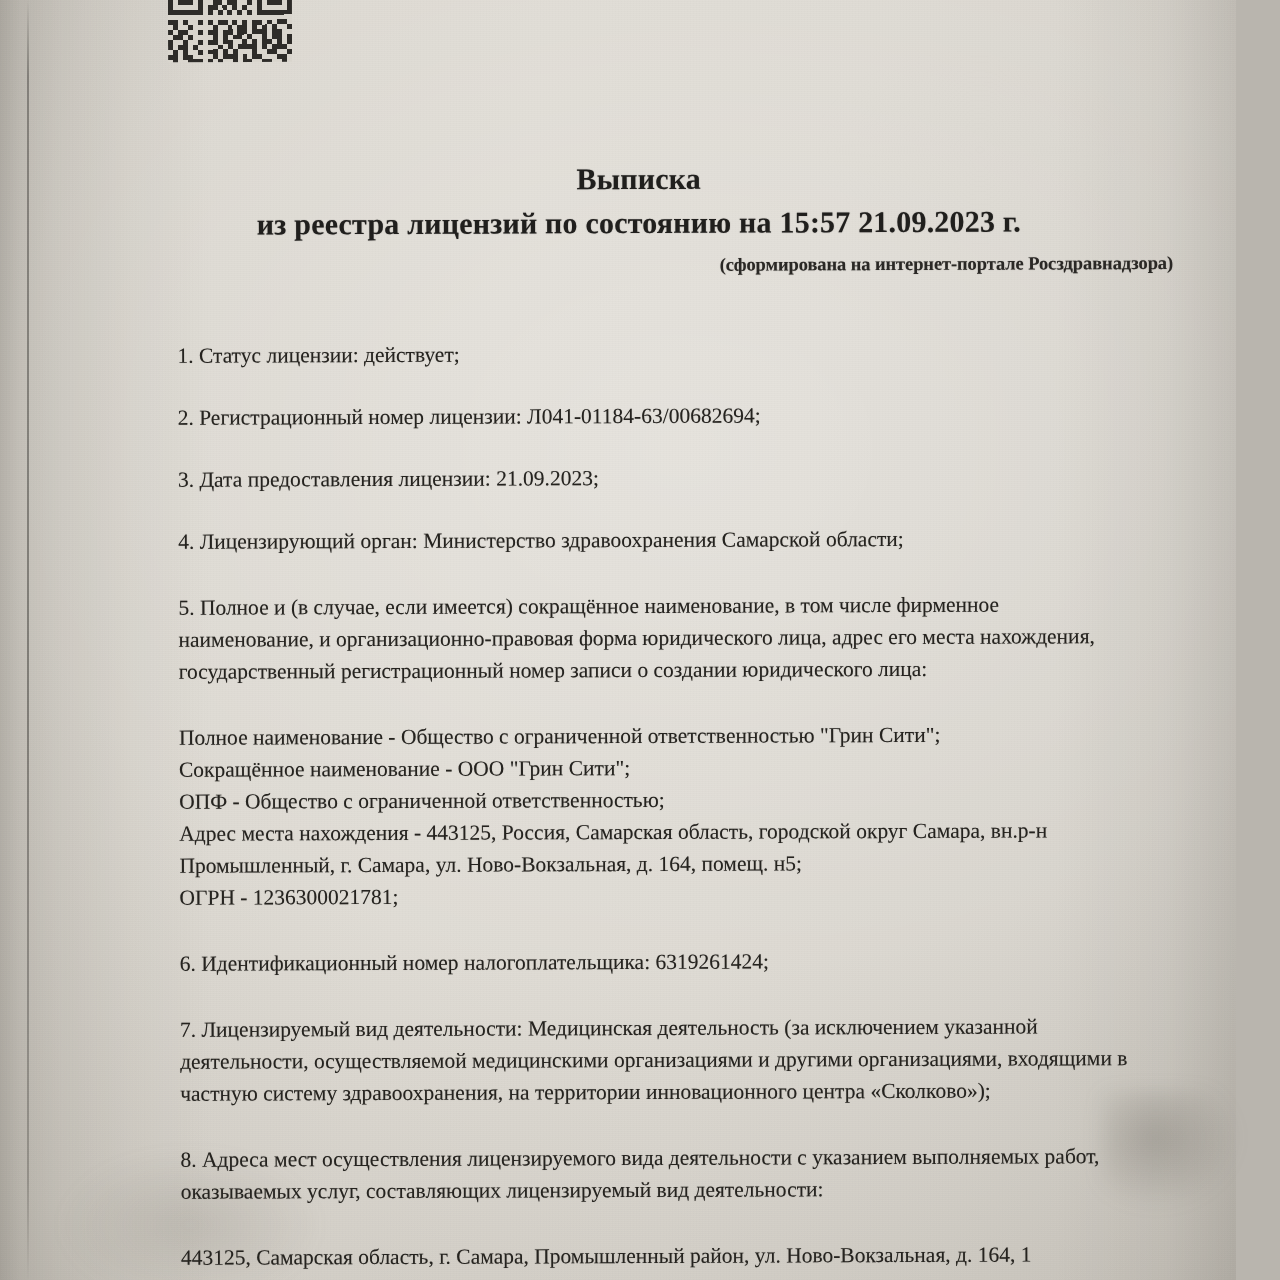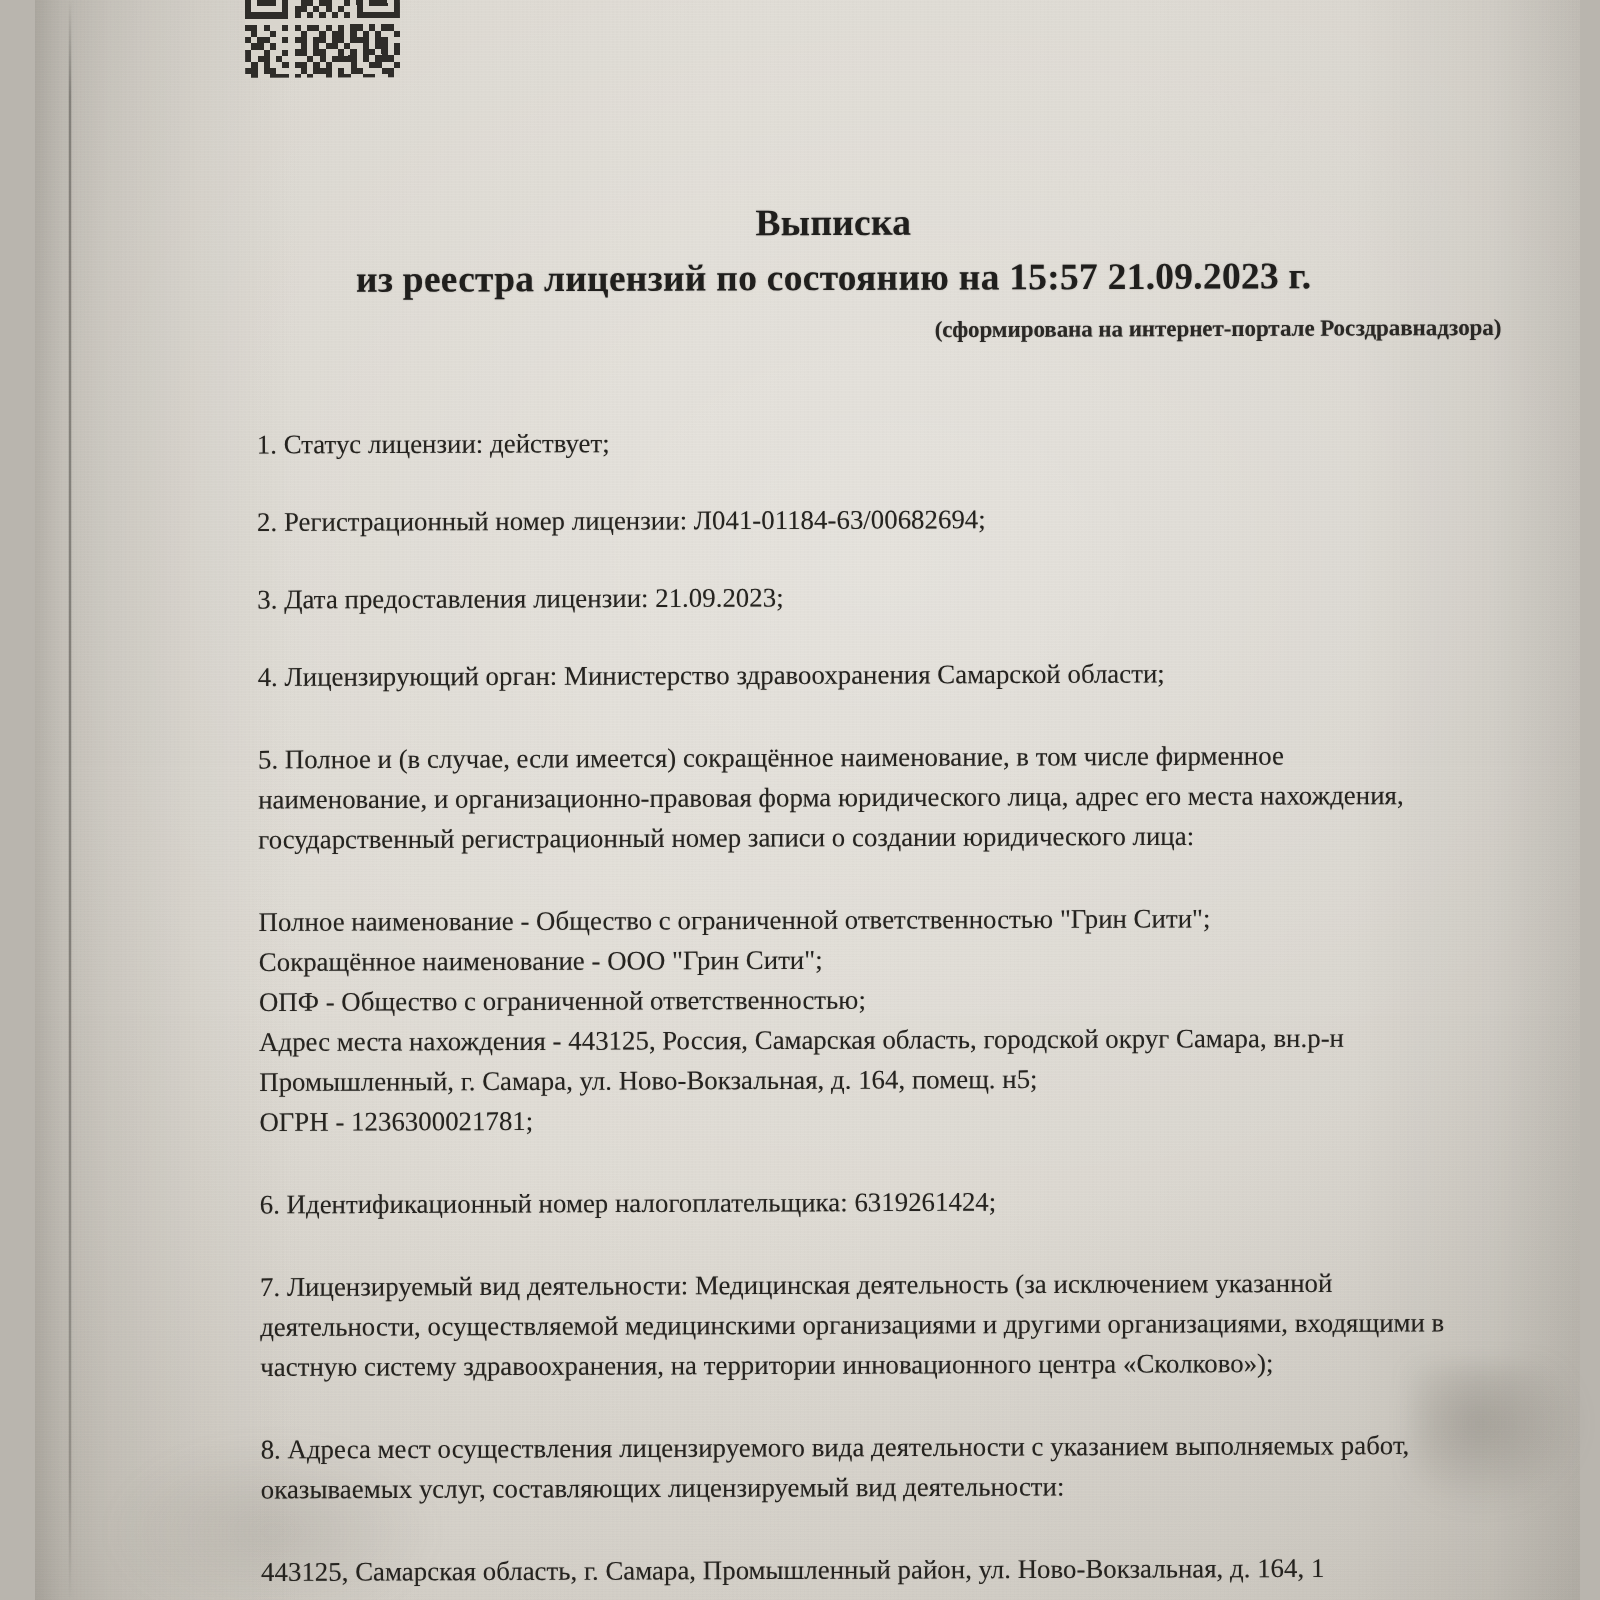--- a/index.html
+++ b/index.html
@@ -27,21 +27,20 @@
       linear-gradient(100deg,
                       #cfcbc3 0%,
                       #d6d2ca 6%,
                       #d9d5cd 18%,
                       #dcd8d0 38%,
                       #dad6ce 60%,
                       #d5d1c9 80%,
                       #cdc9c1 100%);
     font-family: "Liberation Serif", "DejaVu Serif", serif;
     color: #2b2a27;
-    margin-left: 28px;
     -webkit-font-smoothing: antialiased;
   }
 
   
   #grain {
     position: absolute;
     inset: 0;
     pointer-events: none;
     opacity: 0.55;
     background-image:

